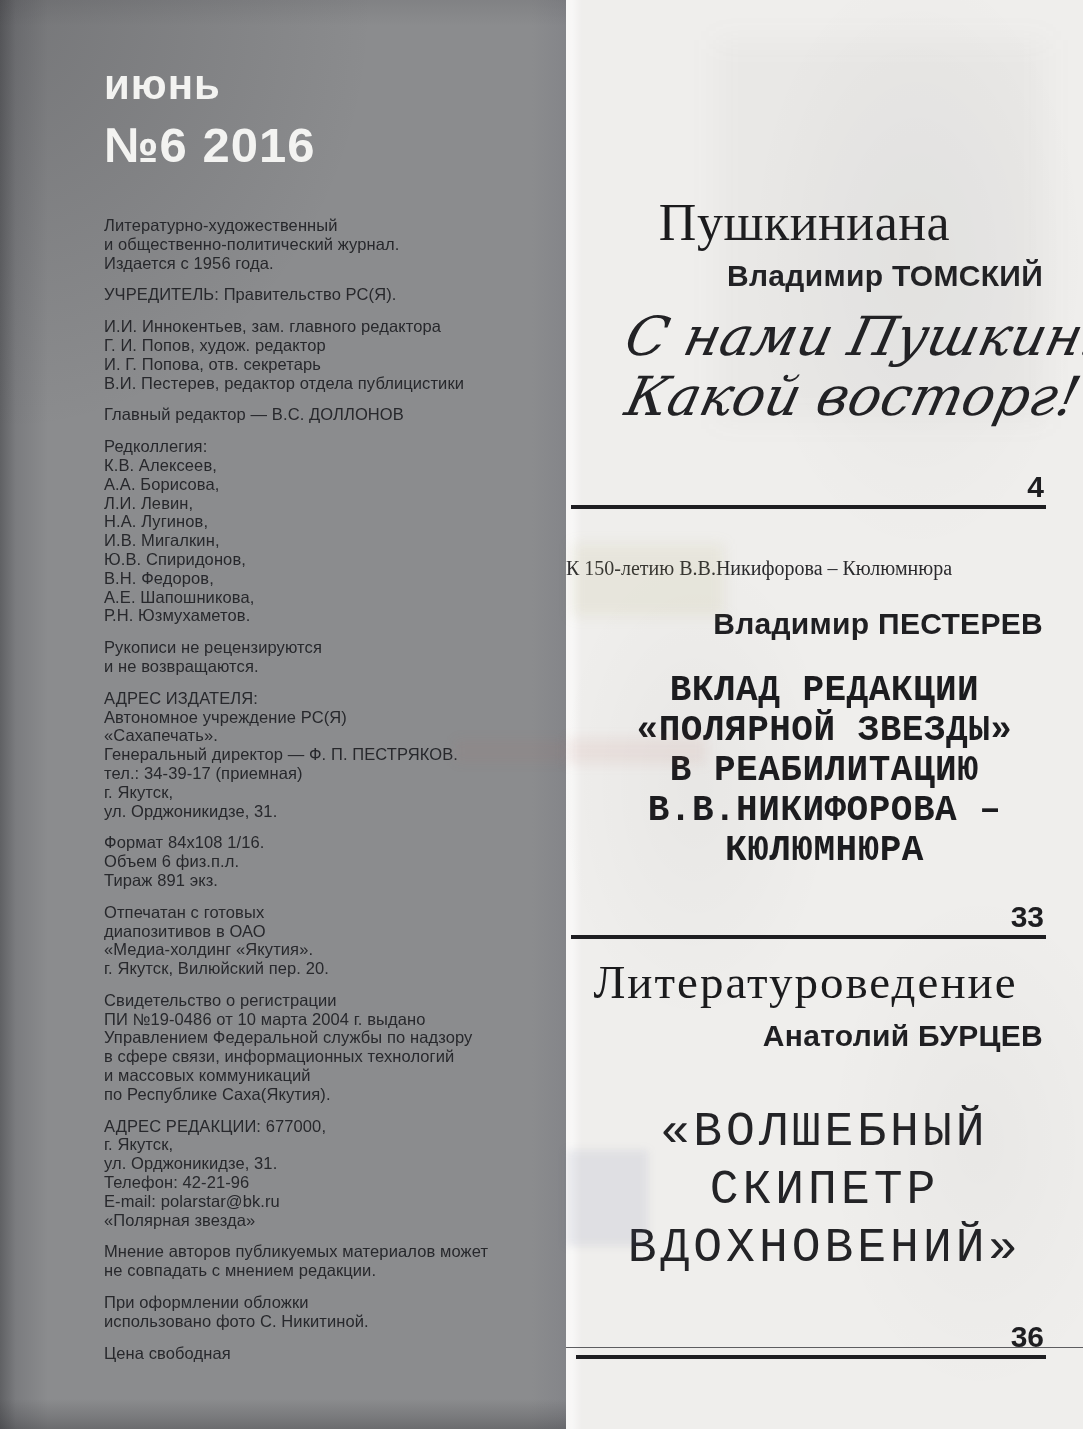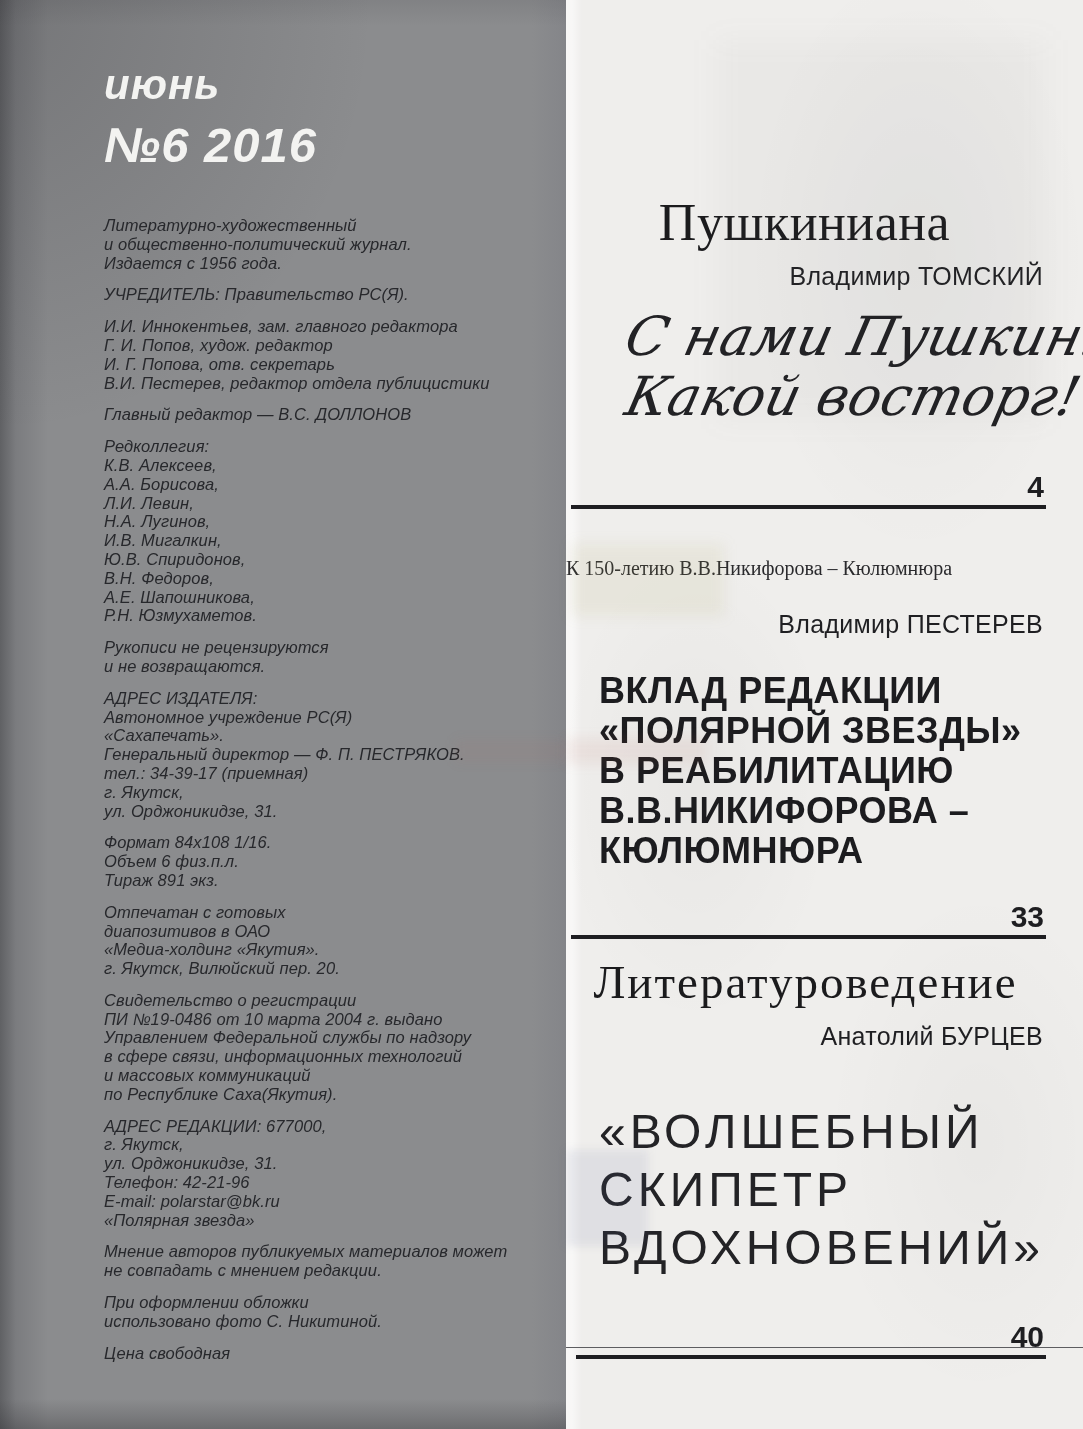--- a/index.html
+++ b/index.html
@@ -11,21 +11,20 @@
   }
   
   .left-page{
     position:absolute;left:0;top:0;width:566px;height:1429px;
     background:
       radial-gradient(120% 55% at 0% 0%, rgba(40,40,44,.22), transparent 55%),
       linear-gradient(0deg, rgba(40,40,44,.32) 0px, rgba(40,40,44,.18) 12px, transparent 30px),
       linear-gradient(180deg, rgba(40,40,44,.10) 0px, transparent 26px),
       linear-gradient(90deg,#606164 0px,#7b7c7f 16px,#8b8c8e 48px,#8b8c8e 94%,#848589 100%);
     color:#26272b;
-    font-style:italic;
   }
   .masthead{padding:64px 0 0 104px;color:#f3f3f1;}
   .masthead .month{font-weight:700;font-size:42px;line-height:1;letter-spacing:1px;}
   .masthead .issue{font-weight:700;font-size:49px;line-height:1;margin-top:15px;letter-spacing:1px;}
   .imprint{padding:46px 20px 0 104px;width:430px;}
   .blk{
     margin:0 0 13px 0;font-size:16.5px;line-height:18.8px;
     white-space:pre-line;color:#27282c;letter-spacing:.1px;
   }
   
@@ -40,21 +39,21 @@
     color:#1d1d20;
     padding-top:196px;box-sizing:border-box;
   }
   .sec-serif{
     margin:0;font-family:"Liberation Serif",serif;font-weight:400;
     font-size:52px;line-height:1.02;text-align:center;padding-right:40px;
     color:#1b1b1d;letter-spacing:.5px;
   }
   .author{
     margin-top:12px;text-align:right;padding-right:40px;
-    font-weight:400;font-size:25px;line-height:30px;letter-spacing:.3px;color:#1f1f22;
+    font-weight:700;font-size:30px;line-height:30px;letter-spacing:.3px;color:#1f1f22;
   }
   .script-title{
     margin-top:16px;padding-left:40px;
     font-family:"DejaVu Serif",serif;font-style:italic;
     font-size:54px;line-height:60px;color:#222225;
     transform:skewX(-13deg);transform-origin:left bottom;
   }
   .script-title .l2{margin-left:14px;}
   .pg-row{
     margin:0 37px 0 5px;border-bottom:4px solid #1e1e21;
@@ -63,24 +62,24 @@
   }
   .pg-row.p4{margin-top:44px;}
   .pg-row.p33{margin-top:0px;}
   .pg-row.p36{margin-top:44px;margin-left:10px;}
   .kicker{
     margin-top:44px;
     font-family:"Liberation Serif",serif;font-size:20px;line-height:30px;color:#2a2a2d;
   }
   .author.pesterev{margin-top:26px;}
   .big-title{
-    margin-top:32px;text-align:left;white-space:pre-line;
-    font-family:Liberation Sans, sans-serif;font-weight:700;
+    margin-top:32px;text-align:center;white-space:pre-line;
+    font-family:Liberation Mono, monospace;font-weight:700;
     font-size:36px;line-height:40px;letter-spacing:.5px;color:#1c1c1f;
-    padding:0 33px;
+    padding:0 22px;
   }
   .sec-serif.litved{margin-top:20px;font-size:47px;letter-spacing:2px;padding-right:38px;}
   .author.burtsev{margin-top:14px;}
   .big-title.volshebny{
     margin-top:52px;font-weight:400;font-size:48px;line-height:58px;letter-spacing:4px;
     color:#232326;
   }
   .thin-line{
     position:absolute;left:0;right:0;top:1347px;height:1px;background:#5d5d60;
   }
@@ -185,19 +184,19 @@
     <div class="pg-row p33">
       <span>33</span>
     </div>
 
     <h1 class="sec-serif litved">Литературоведение</h1>
     <div class="author burtsev">Анатолий БУРЦЕВ</div>
     <h2 class="big-title volshebny">«ВОЛШЕБНЫЙ
 СКИПЕТР
 ВДОХНОВЕНИЙ»</h2>
     <div class="pg-row p36">
-      <span>40</span>
+      <span>36</span>
     </div>
 
     <div class="thin-line"></div>
   </main>
 
 </div>
 
 </body></html>

